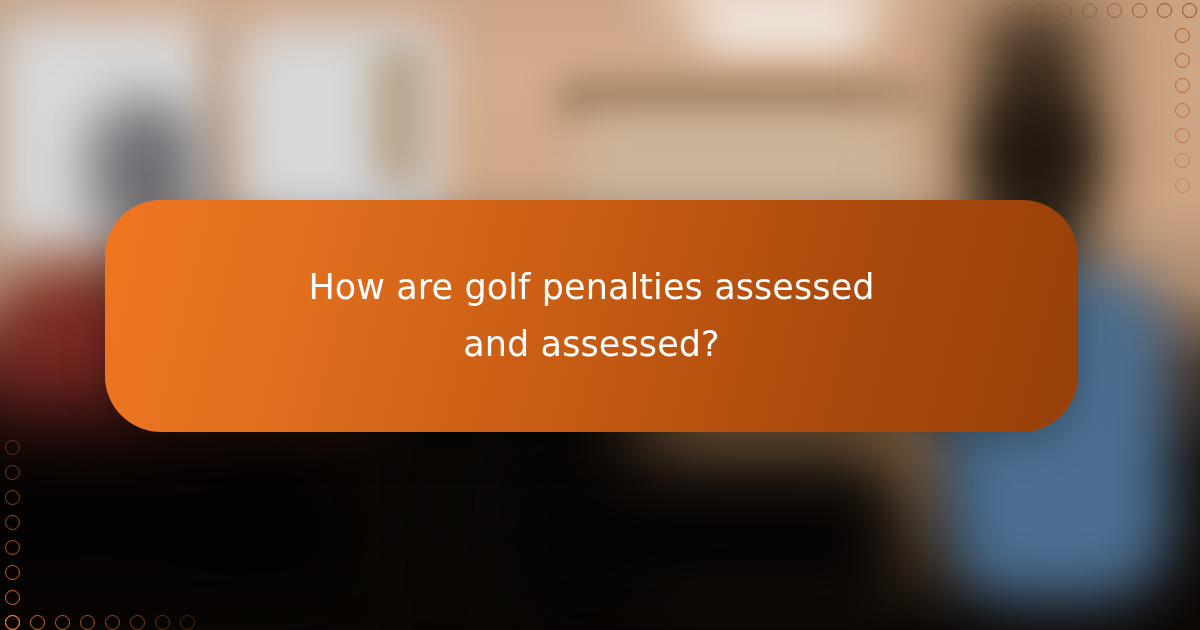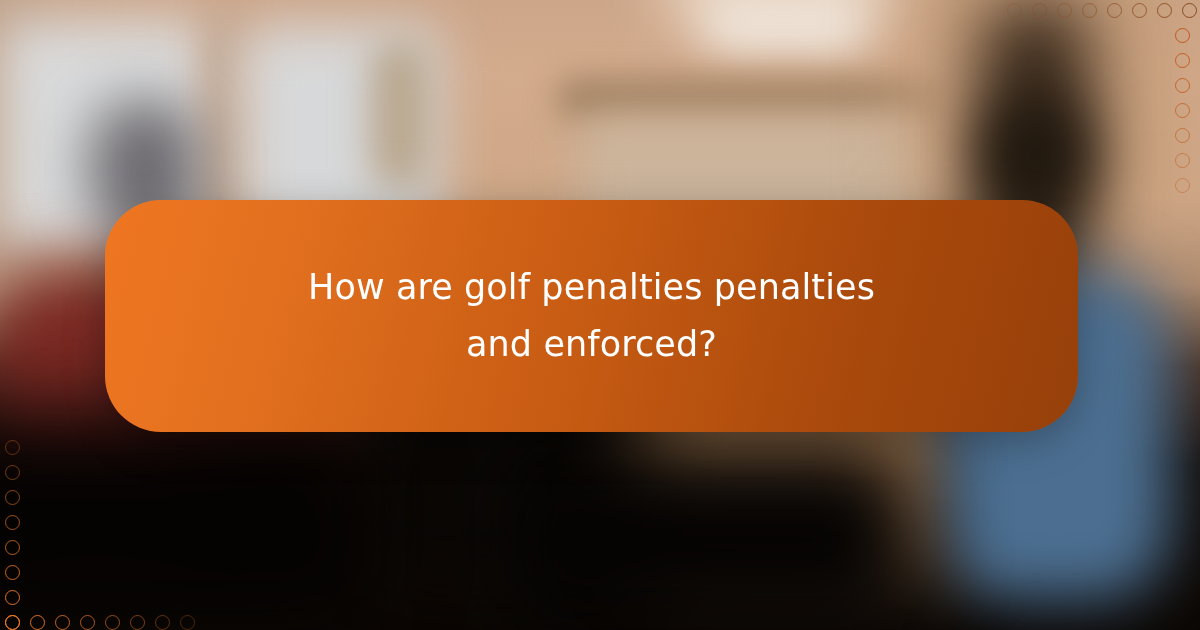--- a/index.html
+++ b/index.html
@@ -314,16 +314,16 @@
       <div class="ring" style="left: 30px; top: 615px; width: 15px; height: 15px; border: 1.6px solid rgb(240, 122, 34); opacity: 0.9;"></div>
       <div class="ring" style="left: 55px; top: 615px; width: 15px; height: 15px; border: 1.6px solid rgb(240, 122, 34); opacity: 0.79;"></div>
       <div class="ring" style="left: 80px; top: 615px; width: 15px; height: 15px; border: 1.6px solid rgb(240, 122, 34); opacity: 0.69;"></div>
       <div class="ring" style="left: 105px; top: 615px; width: 15px; height: 15px; border: 1.6px solid rgb(240, 122, 34); opacity: 0.59;"></div>
       <div class="ring" style="left: 130px; top: 615px; width: 15px; height: 15px; border: 1.6px solid rgb(240, 122, 34); opacity: 0.49;"></div>
       <div class="ring" style="left: 155px; top: 615px; width: 15px; height: 15px; border: 1.6px solid rgb(240, 122, 34); opacity: 0.38;"></div>
       <div class="ring" style="left: 180px; top: 615px; width: 15px; height: 15px; border: 1.6px solid rgb(240, 122, 34); opacity: 0.28;"></div>
     </div>
 
   <div class="card">
-    <div class="card-title">How are golf penalties penalties and enforced?</div>
+    <div class="card-title">How are golf penalties assessed and assessed?</div>
   </div>
 
 </div>
 
 </body></html>

